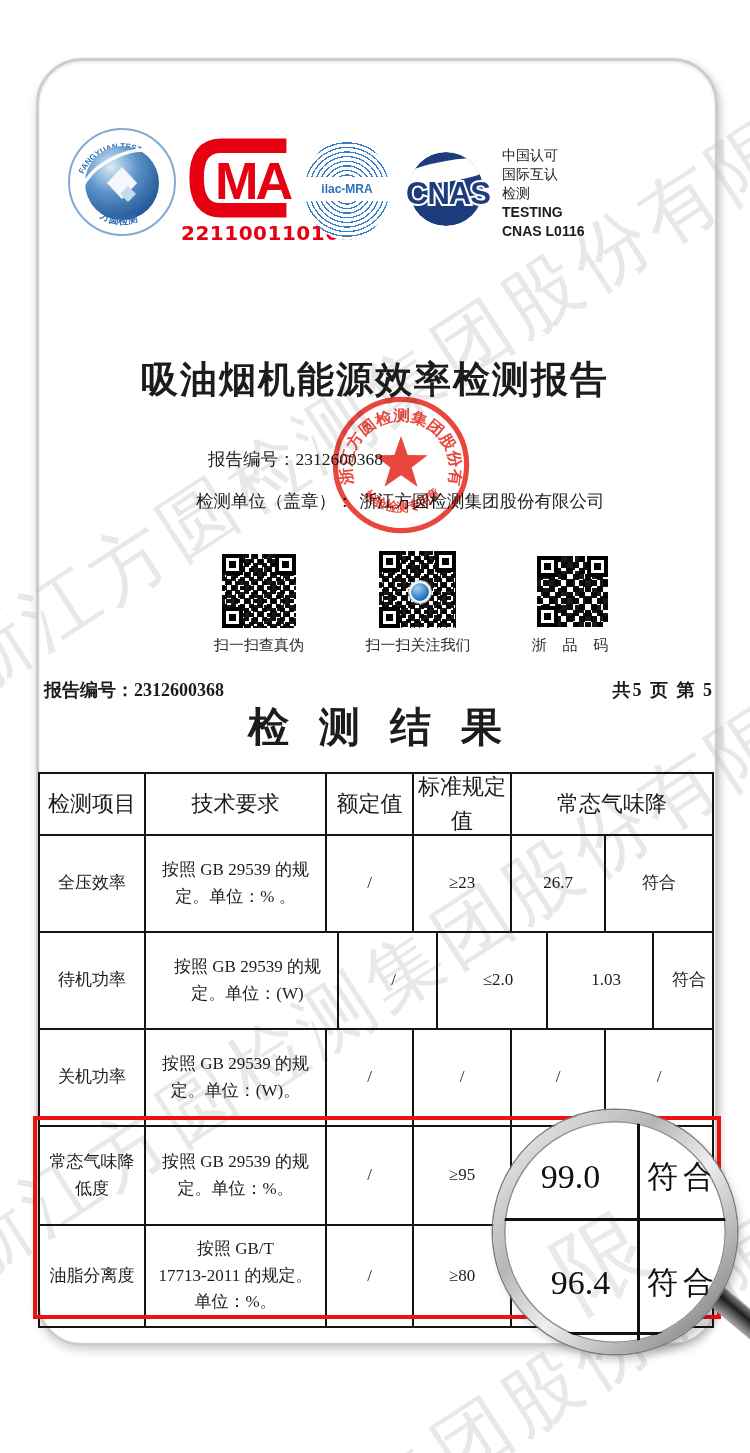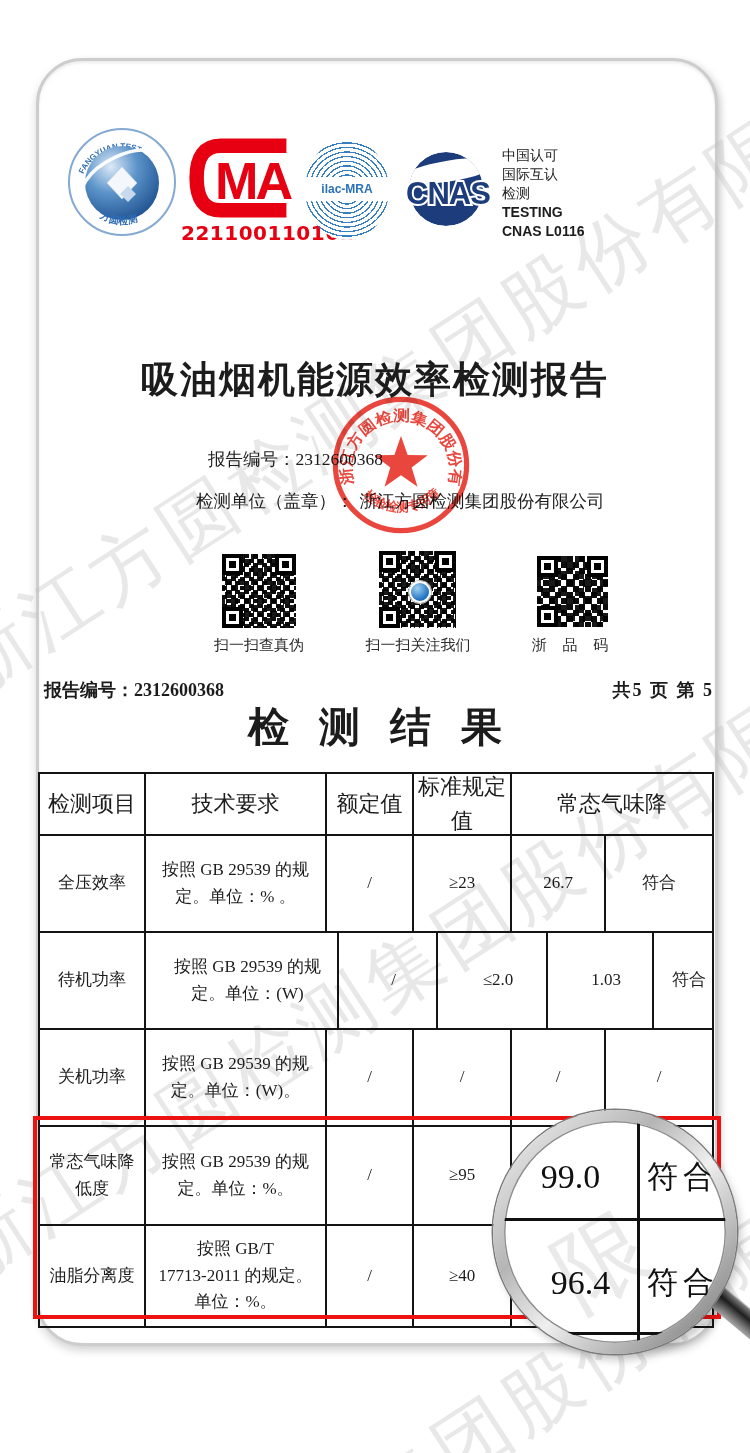--- a/index.html
+++ b/index.html
@@ -253,21 +253,21 @@
     <div class="c c4">≥95</div>
     <div class="c c5">99.0</div>
     <div class="c">符合</div>
   </div>
   <div class="trow r5">
     <div class="c c1">油脂分离度</div>
     <div class="c c2">按照 GB/T
 17713-2011 的规定。
 单位：%。</div>
     <div class="c c3">/</div>
-    <div class="c c4">≥40</div>
+    <div class="c c4">≥80</div>
     <div class="c c5">96.4</div>
     <div class="c">符合</div>
   </div>
 </div>
 
 <div class="redbox"></div>
 
 <div class="handle"></div>
 <div class="glass">
   <div class="glass-in">

